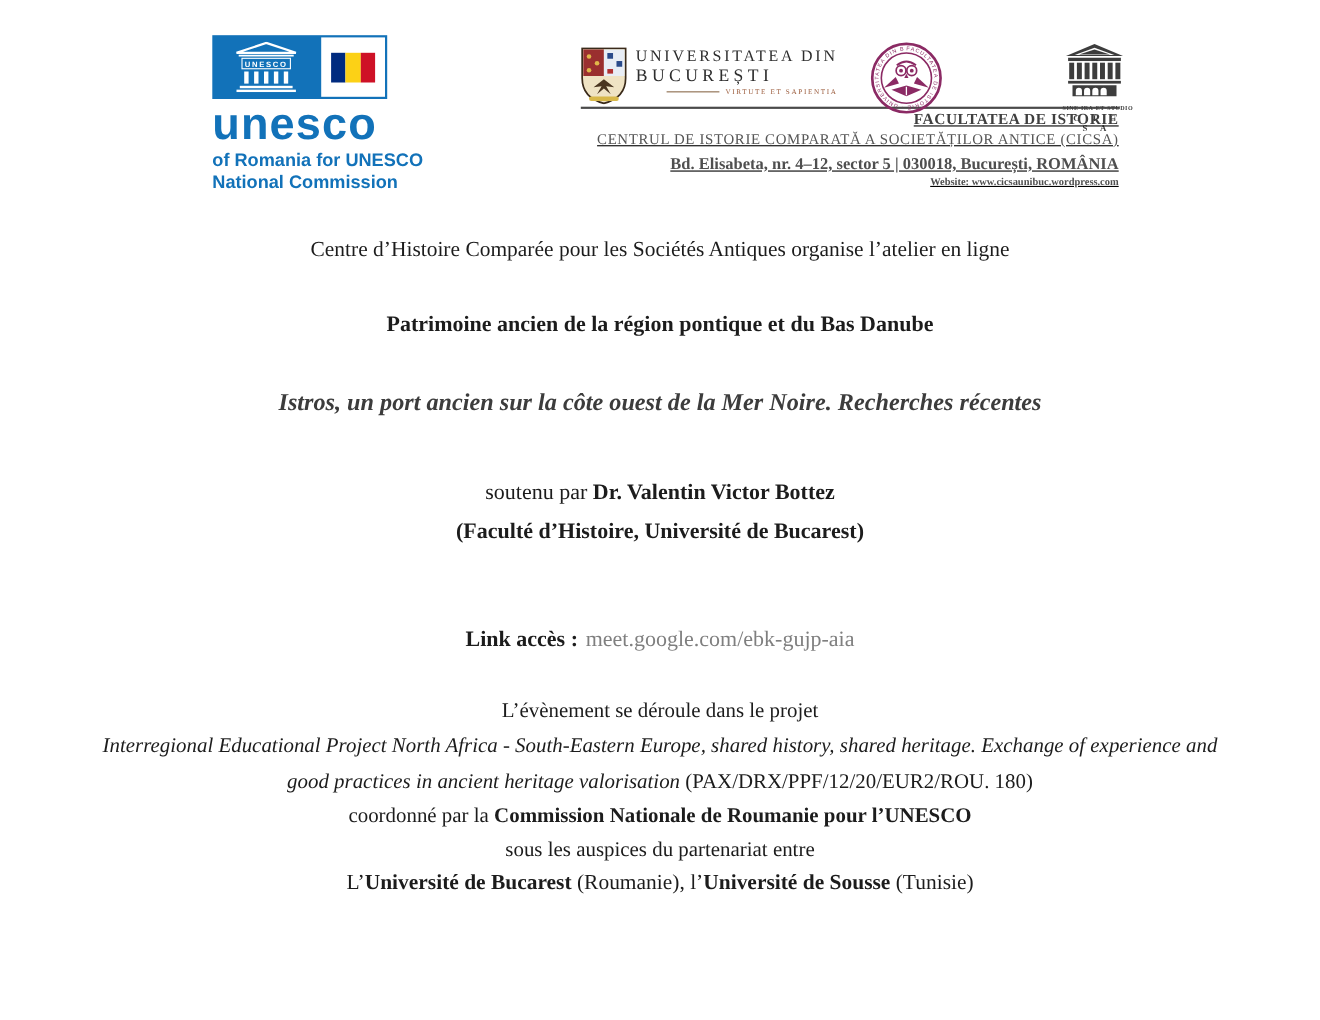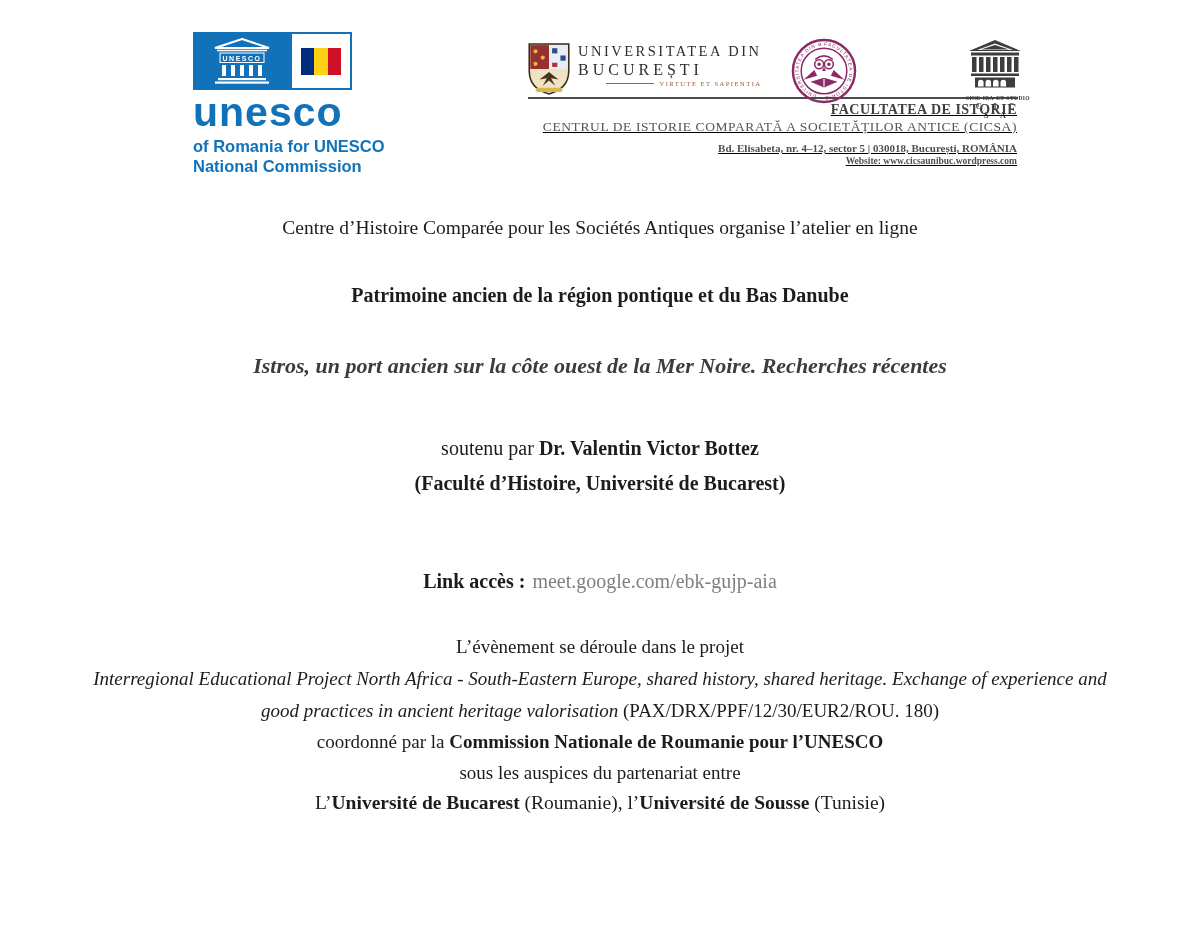--- a/index.html
+++ b/index.html
@@ -34,21 +34,21 @@
 
   
   .cicsa-block { left:966px; top:40px; width:58px; text-align:center; color:#3d3d3d; }
   .cicsa-motto { font-size:5.5px; letter-spacing:0.4px; font-weight:700; margin-top:1px; white-space:nowrap; }
   .cicsa-acronym { font-size:8px; letter-spacing:5px; font-weight:700; margin-top:1px; padding-left:5px; }
 
   
   .faculty-block { right:183px; top:102px; width:600px; text-align:right;text-decoration:underline; }
   .faculty-line1 { font-size:14px; font-weight:700; letter-spacing:0.5px; color:#3f3f3f; }
   .faculty-line2 { font-size:13.5px; letter-spacing:0.6px; color:#555555; margin-top:1px; }
-  .faculty-addr { font-size:11px; font-weight:700; color:#4f4f4f; margin-top:7px; }
+  .faculty-addr { font-size:15px; font-weight:700; color:#4f4f4f; margin-top:7px; }
   .faculty-web { font-size:9.5px; font-weight:700; color:#4f4f4f; margin-top:2px; }
 
   
   .line { position:absolute; left:0; width:100%; text-align:center; color:#1c1c1c; }
   .t-intro { top:217px; font-size:19.5px; }
   .t-workshop { top:284px; font-size:20px; font-weight:700; }
   .t-istros { top:353px; font-size:22px; font-weight:700; font-style:italic; color:#3c3c3c; }
   .t-speaker { top:437px; font-size:20px; }
   .t-affil { top:472px; font-size:20px; font-weight:700; }
   .t-date { top:537px; font-size:20px; font-weight:700; }
@@ -199,21 +199,21 @@
 
   <div class="line t-link">
     <span class="bold">Link accès :</span><span class="link-url">meet.google.com/ebk-gujp-aia</span>
   </div>
 
   <div class="line t-pintro">L’évènement se déroule dans le projet</div>
 
   <div class="line t-pit1">Interregional Educational Project North Africa - South-Eastern Europe, shared history, shared heritage. Exchange of experience and</div>
 
   <div class="line t-pit2">
-    <span class="italic">good practices in ancient heritage valorisation</span><span> (PAX/DRX/PPF/12/30/EUR2/ROU. 180)</span>
+    <span class="italic">good practices in ancient heritage valorisation</span><span> (PAX/DRX/PPF/12/20/EUR2/ROU. 180)</span>
   </div>
 
   <div class="line t-coord">
     <span>coordonné par la </span><span class="bold">Commission Nationale de Roumanie pour l’UNESCO</span>
   </div>
 
   <div class="line t-ausp">sous les auspices du partenariat entre</div>
 
   <div class="line t-partners">
     <span>L’</span><span class="bold">Université de Bucarest</span><span> (Roumanie), l’</span><span class="bold">Université de Sousse</span><span> (Tunisie)</span>

